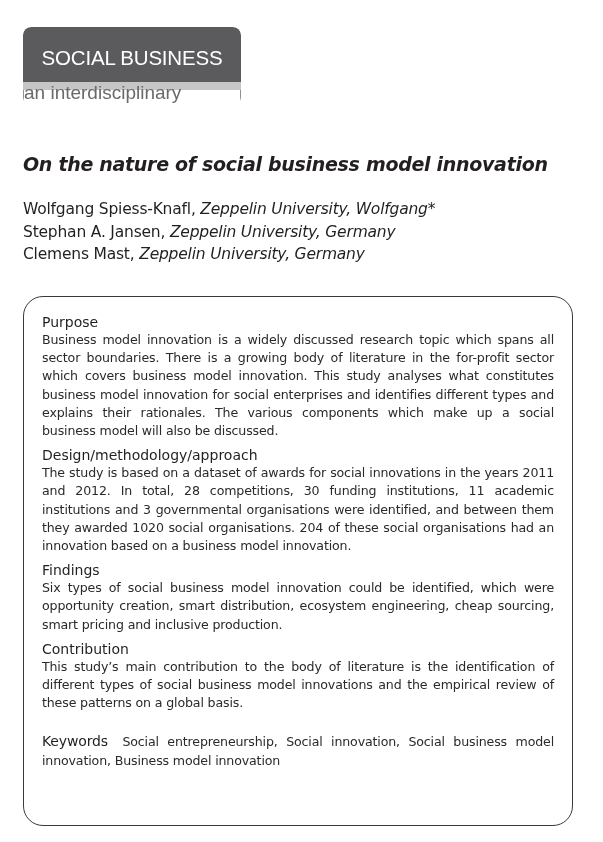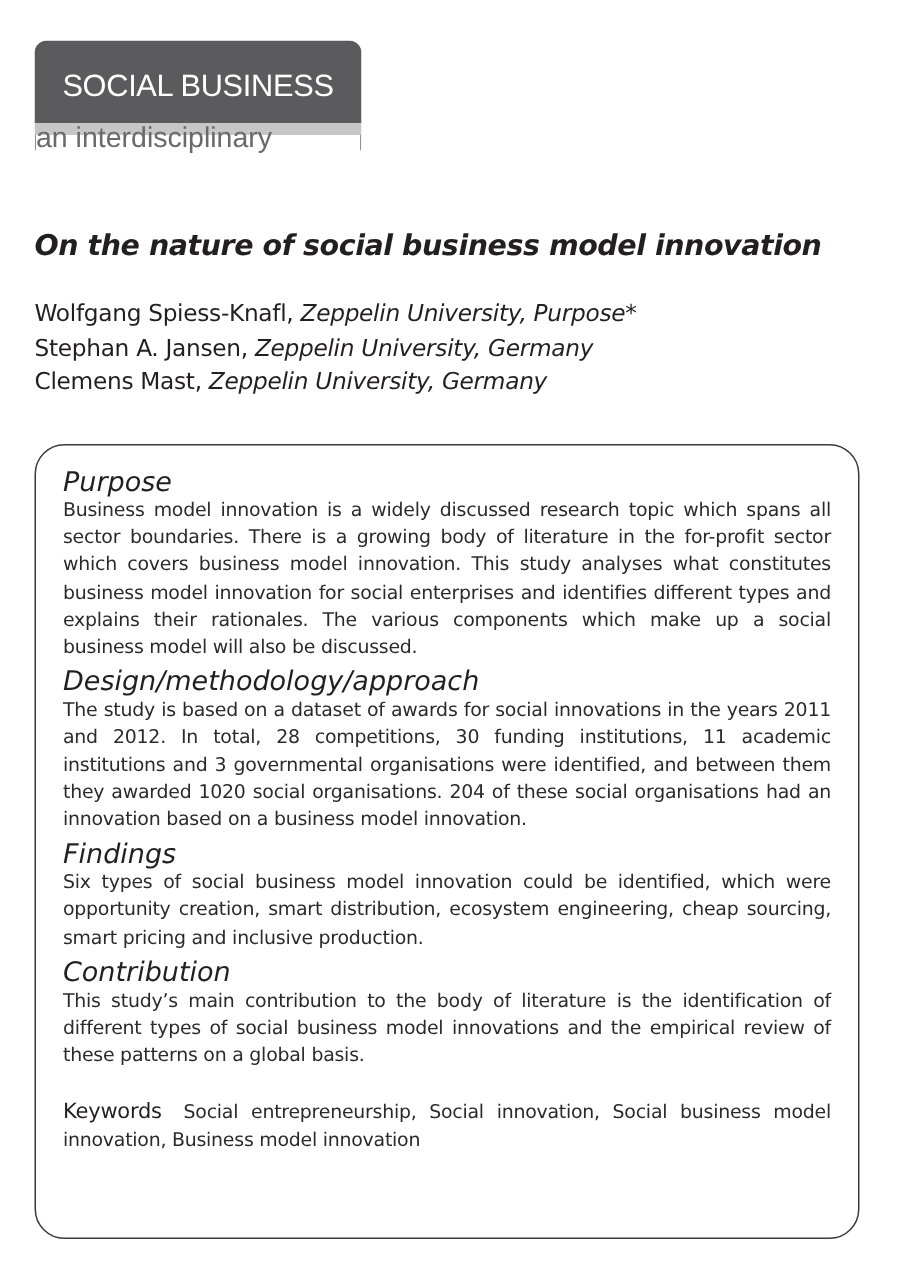--- a/index.html
+++ b/index.html
@@ -110,24 +110,23 @@
       padding: 16px 18px 0 18px;
     }
     .abstract-heading {
       font-size: 14px;
       line-height: 18px;
       margin: 0 0 8px 0;
       letter-spacing: 0.1px;
     }
     .section { margin-bottom: 6px; }
     .section-label {
-      font-size: 18px;
+      font-size: 14px;
       line-height: 18px;
       margin: 0;
-      font-style: italic;
     }
     .section-body {
       font-size: 12.6px;
       line-height: 18.2px;
       text-align: justify;
       margin: 0;
       letter-spacing: -0.15px;
       color: #2a2a2a;
     }
     .keywords {
@@ -154,21 +153,21 @@
   <div class="logo-stripe"></div>
   <div class="logo-bottom">
     <span>an interdisciplinary journal</span>
   </div>
 </div>
 
 <div class="title">On the nature of social business model innovation</div>
 
 <div class="authors">
   <div>
-    <span>Wolfgang Spiess-Knafl, </span><span class="aff">Zeppelin University, Purpose*</span>
+    <span>Wolfgang Spiess-Knafl, </span><span class="aff">Zeppelin University, Wolfgang*</span>
   </div>
   <div>
     <span>Stephan A. Jansen, </span><span class="aff">Zeppelin University, Germany</span>
   </div>
   <div>
     <span>Clemens Mast, </span><span class="aff">Zeppelin University, Germany</span>
   </div>
 </div>
 
 <div class="abstract">

